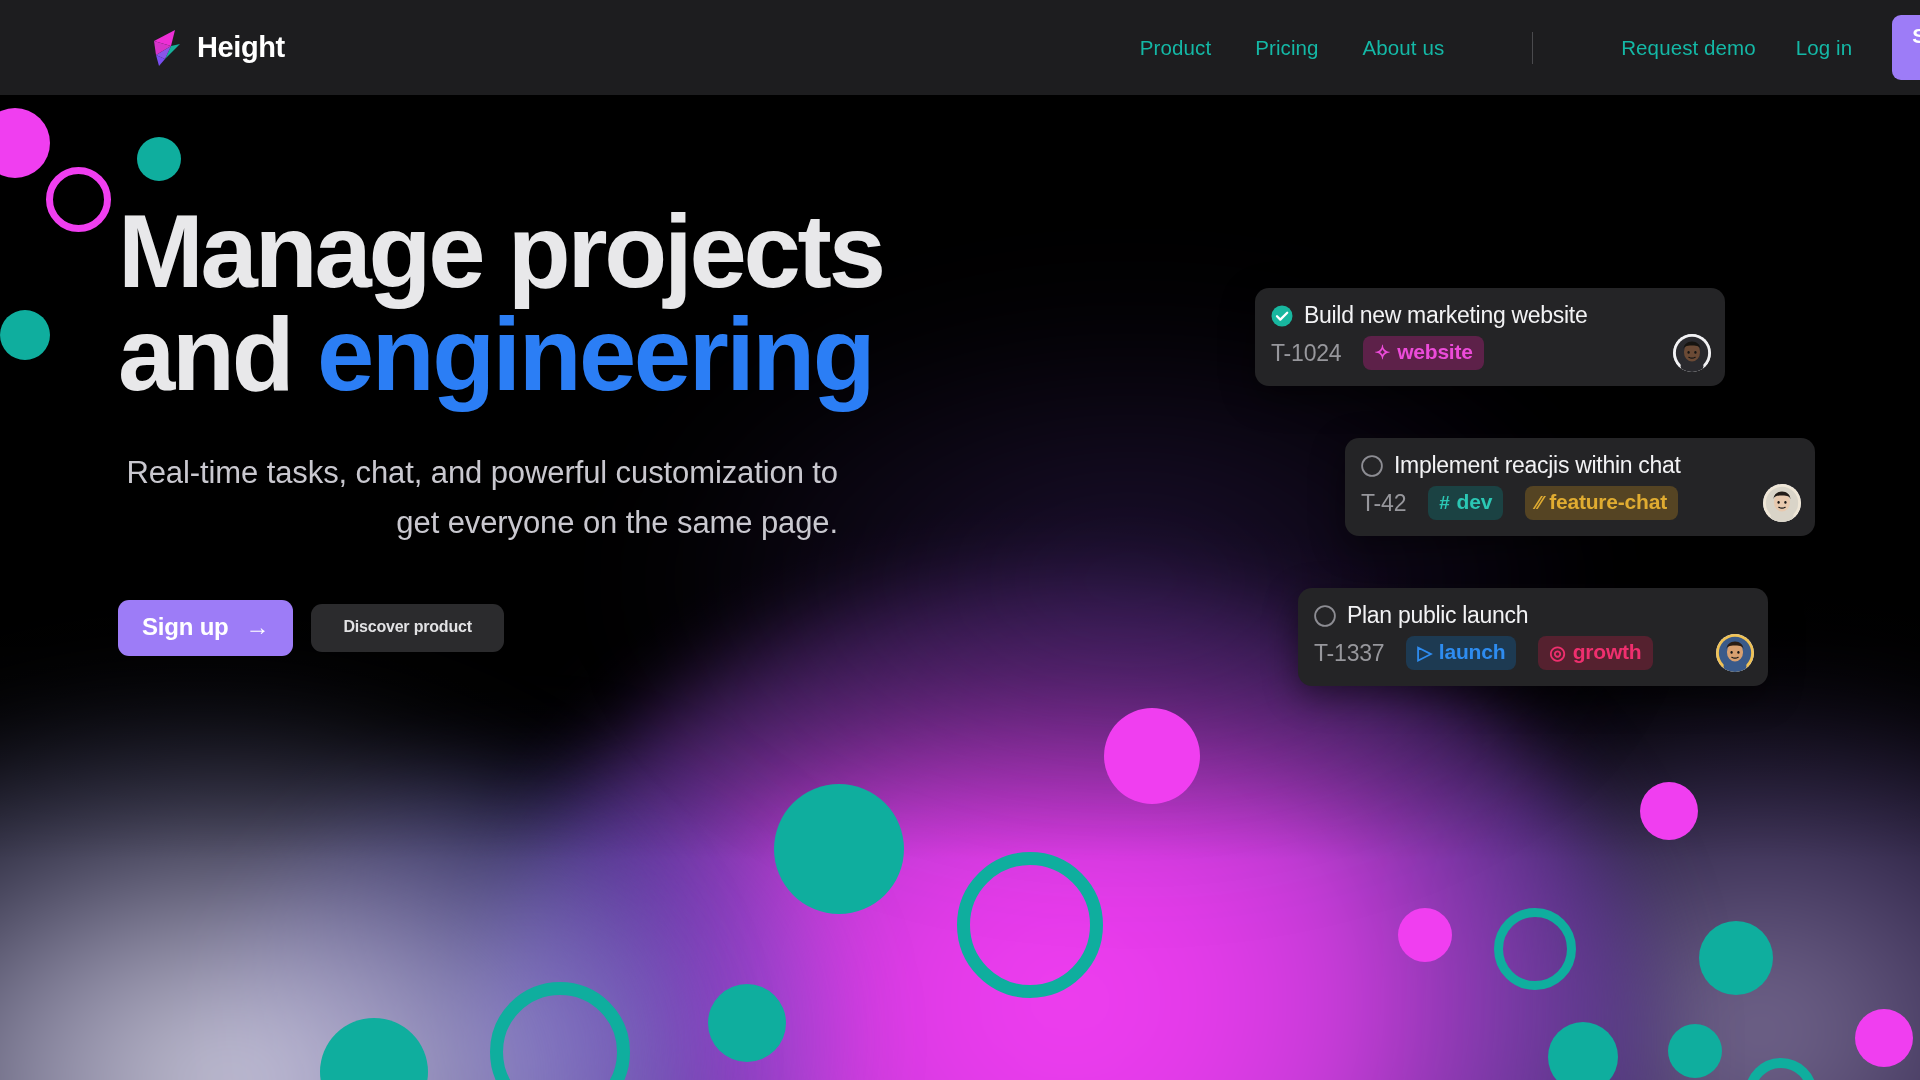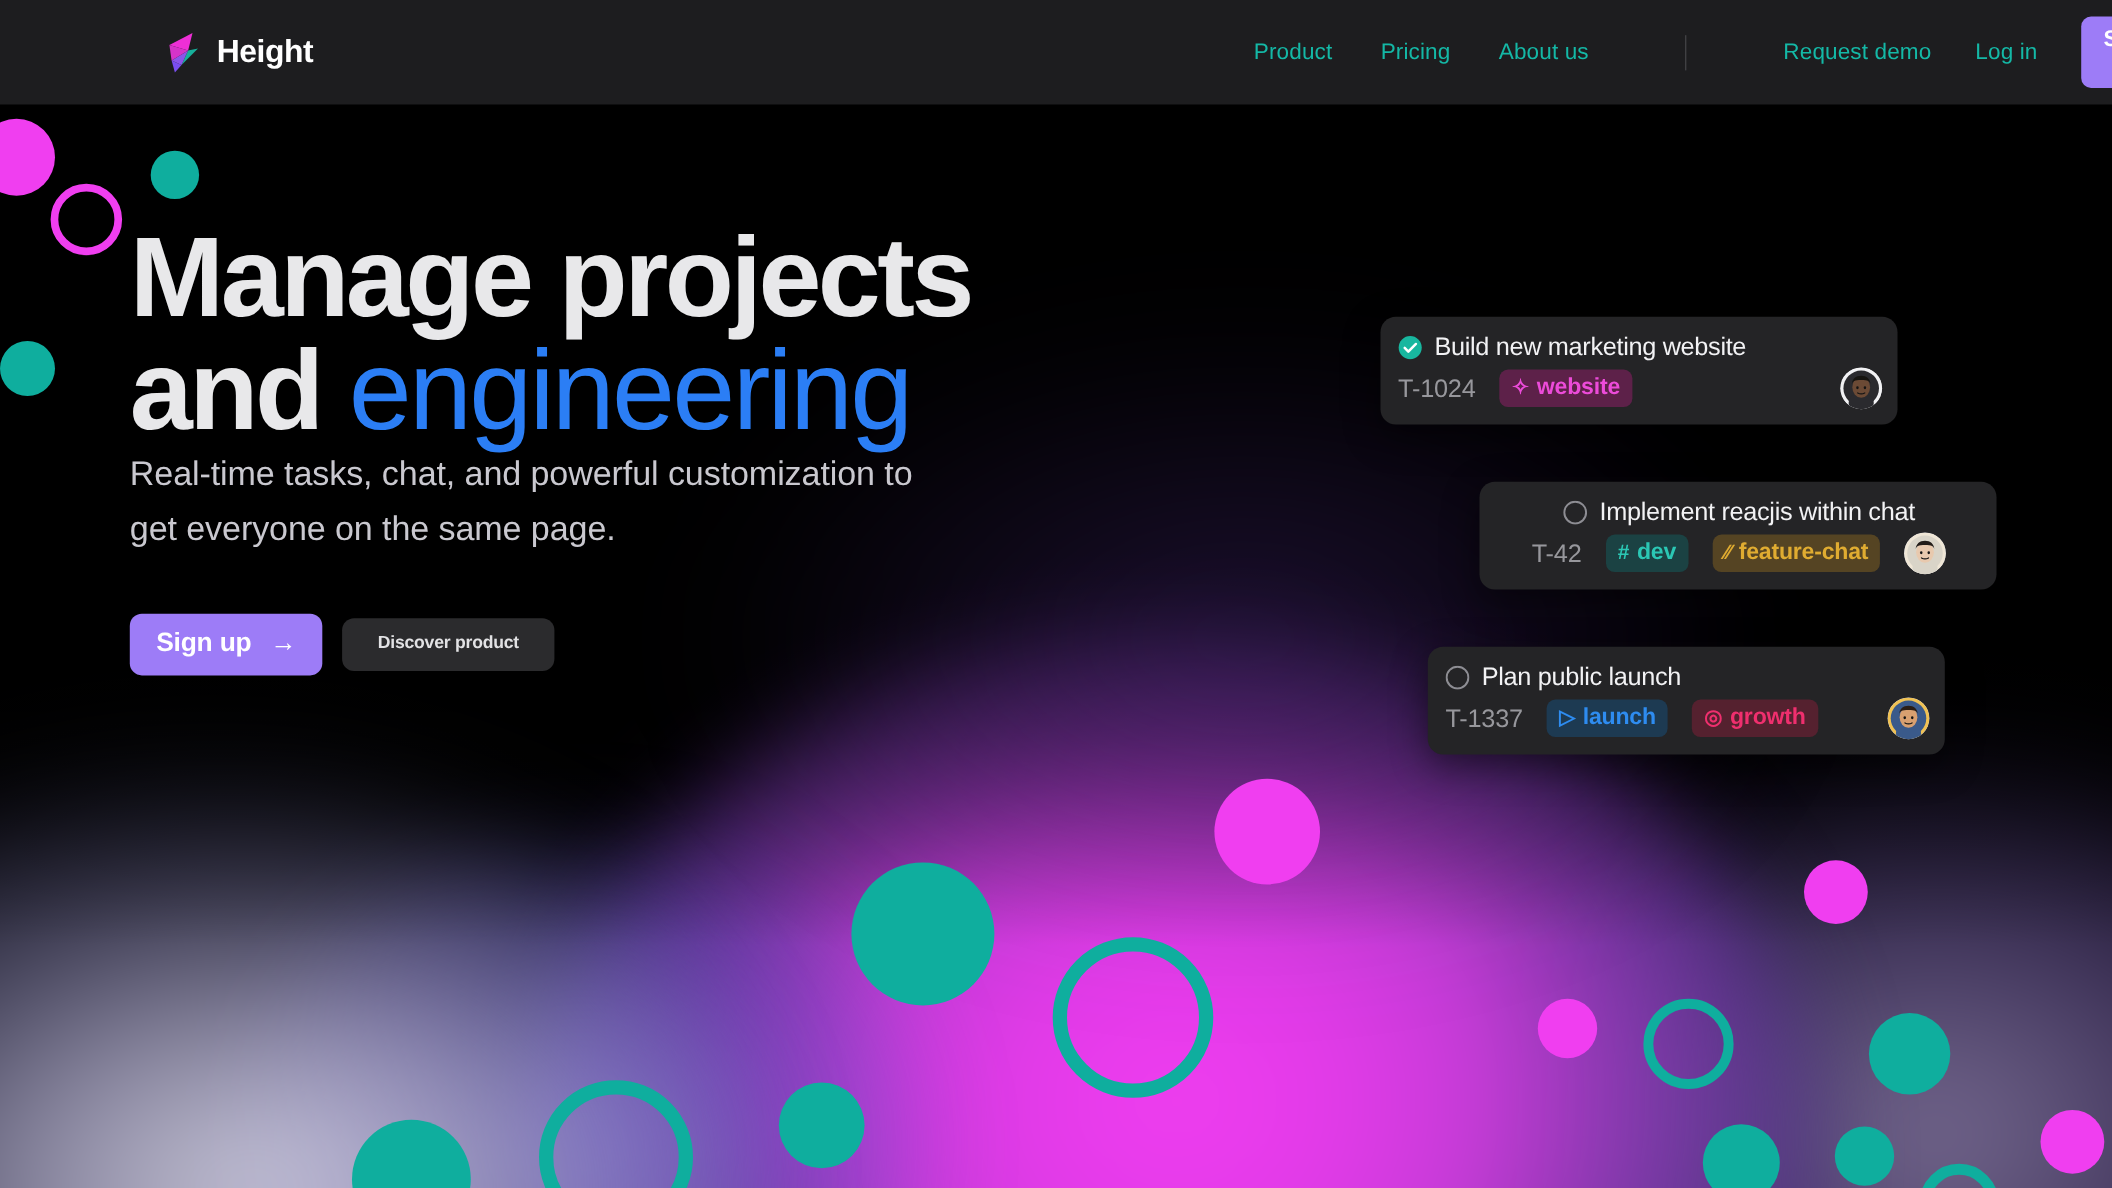--- a/index.html
+++ b/index.html
@@ -108,25 +108,26 @@
 
   
   .hero { position:absolute; left:118px; top:200px; width:1000px; z-index:20; }
   .headline {
     font-size:103px; line-height:1.0; letter-spacing:-3.2px;
     color:#e8e8ea; font-weight:700;
     white-space:nowrap;
   }
   .headline .line { display:block; }
   .hl-design { color:#ef31ef; font-weight:300; letter-spacing:-2.5px; }
-  .hl-engineering { color:#2b7ef5; font-weight:400; letter-spacing:-2.5px; }
+  .hl-engineering { color:#2b7ef5; font-weight:700; letter-spacing:-2.5px; }
 
   .subhead {
+    margin-top:42px;
     font-size:31px; line-height:1.62; color:#c9c8cf;
-    letter-spacing:-0.1px; max-width:720px;
+    letter-spacing:-0.1px; max-width:720px;text-align:right;
   }
 
   .cta-row { margin-top:52px; display:flex; align-items:center; gap:18px; }
   .btn-signup-hero {
     background:#9d7cf7; color:#fff; font-size:24px; font-weight:700;
     padding:15px 24px 17px; border-radius:11px; border:none; cursor:pointer;
     display:inline-flex; align-items:center; gap:17px; font-family:inherit;
     letter-spacing:-0.2px; line-height:1;
   }
   .btn-discover {
@@ -263,21 +264,21 @@
               <ellipse cx="20" cy="34" rx="12" ry="10" fill="#2a2a2e"></ellipse>
               <ellipse cx="20" cy="19" rx="8.5" ry="10" fill="#6b4a35"></ellipse>
               <path d="M11 17c0-6 4-9 9-9s9 3 9 9c0-4-3-5-9-5s-9 1-9 5z" fill="#161410"></path>
               <ellipse cx="16.4" cy="19.4" rx="1.2" ry="1.4" fill="#141414"></ellipse>
               <ellipse cx="23.6" cy="19.4" rx="1.2" ry="1.4" fill="#141414"></ellipse>
               <path d="M16.6 24.4q3.4 2 6.8 0" stroke="#141414" stroke-width="1.1" fill="none" stroke-linecap="round"></path>
             </svg>
           </span>
         </div>
       </div>
-      <div class="task-card" style="left: 1345px; top: 438px; width: 470px; align-items: center;">
+      <div class="task-card" style="left: 1345px; top: 438px; width: 470px;">
         <div class="task-row-top">
           <span class="task-check"><svg viewBox="0 0 22 22" xmlns="http://www.w3.org/2000/svg">
               <rect x="1.1" y="1.1" width="19.8" height="19.8" rx="9.9" fill="none" stroke="#8d8d93" stroke-width="1.8"></rect>
             </svg></span>
           <span class="task-title">Implement reacjis within chat</span>
         </div>
         <div class="task-row-bot">
           <span class="task-id">T-42</span>
           <span class="task-tag" style="background: rgb(27, 66, 67); color: rgb(43, 199, 180);">
             <span class="tag-ico">#</span>

